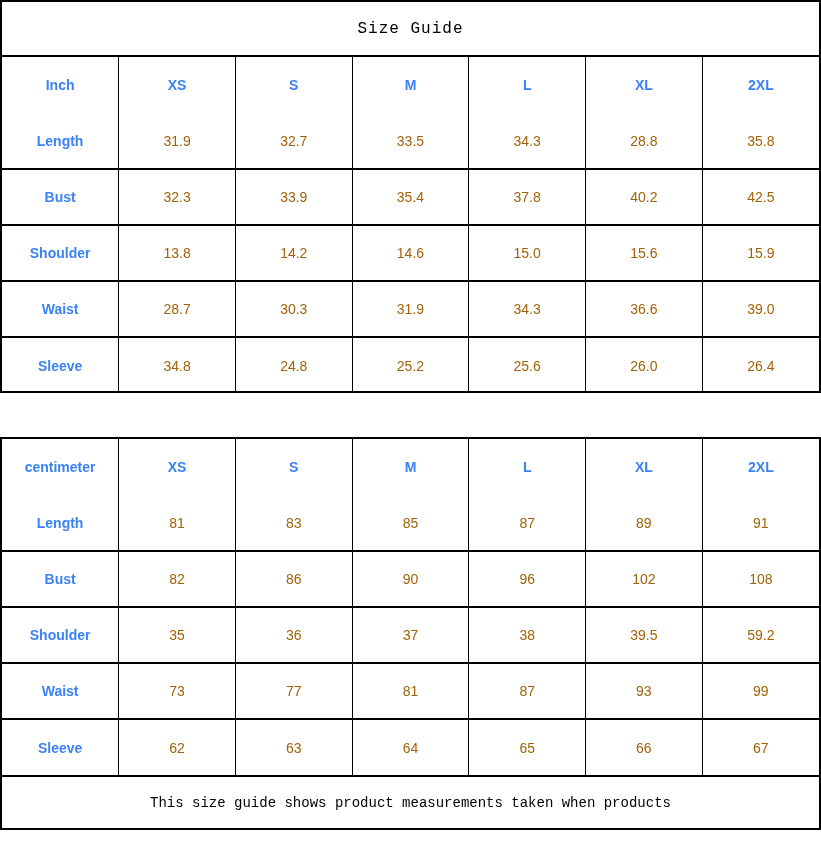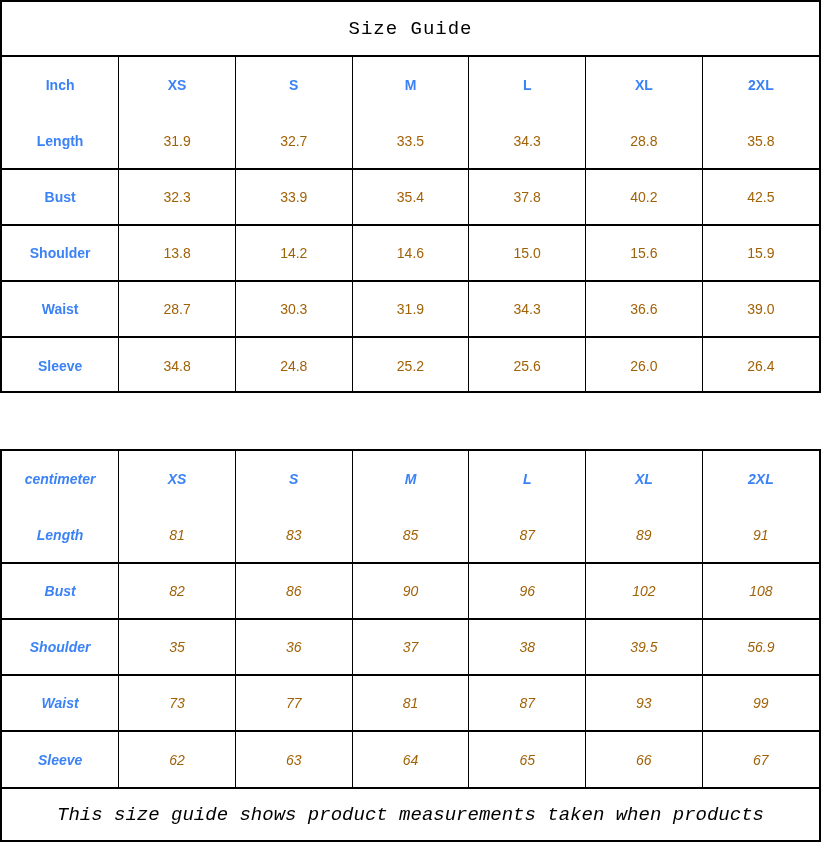--- a/index.html
+++ b/index.html
@@ -10,30 +10,30 @@
     font-family: "Liberation Sans", sans-serif;
     color: #000000;
     box-sizing: border-box;
   }
   .block {
     border: 2px solid #000000;
     box-sizing: border-box;
     background: #ffffff;
   }
   .block-top { height: 393px; }
-  .block-bottom { height: 393px; margin-top: 56px; font-style: italic; }
+  .block-bottom { height: 393px; margin-top: 44px; }
   .title-bar {
     height: 55px;
     border-bottom: 2px solid #000000;
     box-sizing: border-box;
     display: flex;
     align-items: center;
     justify-content: center;
     font-family: "Liberation Mono", "DejaVu Sans Mono", monospace;
-    font-size: 19px;
+    font-size: 16px;
     letter-spacing: 1px;
     color: #000000;
   }
   table.size-table {
     width: 100%;
     border-collapse: collapse;
     table-layout: fixed;
   }
   table.size-table tr { height: 56px; }
   table.size-table th, table.size-table td {
@@ -58,21 +58,21 @@
   .block-bottom table.size-table { height: 334px; }
   .footer-note {
     height: 55px;
     border-top: 2px solid #000000;
     box-sizing: border-box;
     display: flex;
     flex-direction: column;
     align-items: center;
     justify-content: center;
     font-family: "Liberation Mono", "DejaVu Sans Mono", monospace;
-    font-size: 19px;
+    font-size: 14px;
     line-height: 19px;
     color: #000000;
     white-space: pre;
   }
 </style>
 </head>
 <body>
 
 <div class="page">
 
@@ -172,21 +172,21 @@
             <td>102</td>
             <td>108</td>
           </tr>
           <tr>
             <th>Shoulder</th>
             <td>35</td>
             <td>36</td>
             <td>37</td>
             <td>38</td>
             <td>39.5</td>
-            <td>56.9</td>
+            <td>59.2</td>
           </tr>
           <tr>
             <th>Waist</th>
             <td>73</td>
             <td>77</td>
             <td>81</td>
             <td>87</td>
             <td>93</td>
             <td>99</td>
           </tr>

